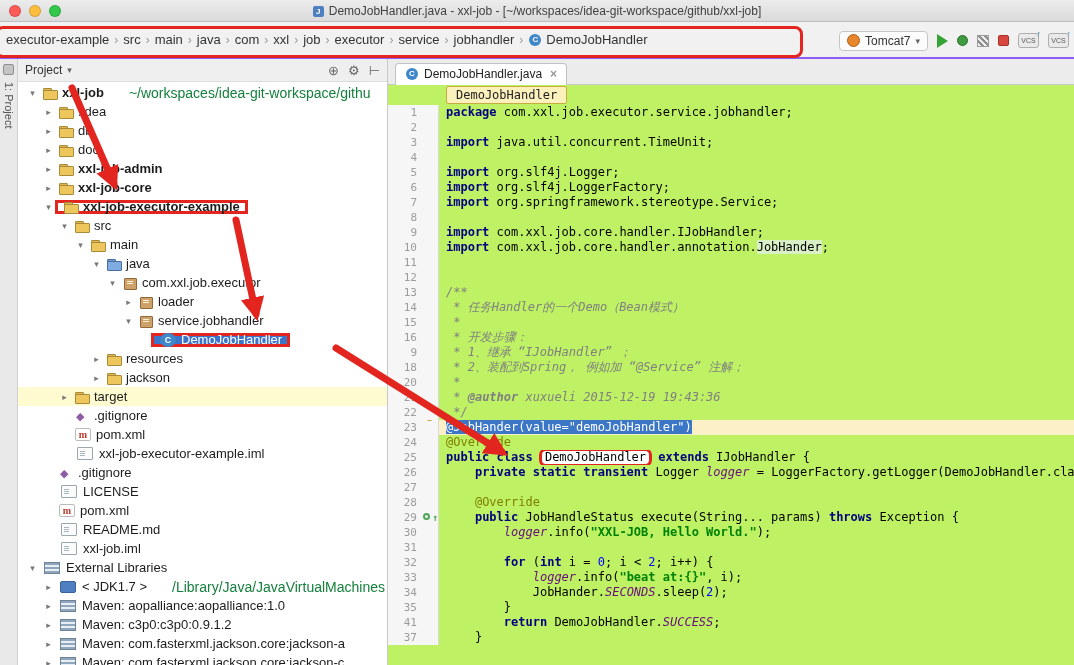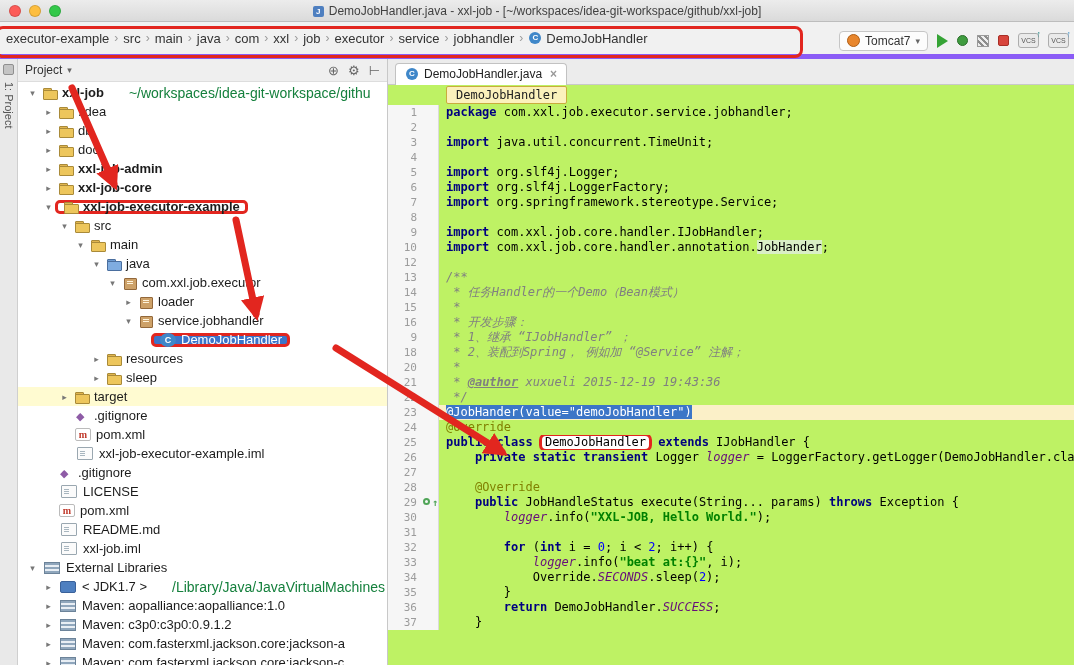--- a/index.html
+++ b/index.html
@@ -9,21 +9,21 @@
   
   .titlebar{height:22px;background:linear-gradient(#ECECEC,#DADADA);border-bottom:1px solid #BDBDBD;position:relative}
   .lights{position:absolute;left:9px;top:5px;display:flex;gap:8px}
   .light{width:12px;height:12px;border-radius:50%;border:1px solid rgba(0,0,0,.15)}
   .l-red{background:#FC5B57}.l-yel{background:#FDBE3F}.l-grn{background:#34C84A}
   .wtitle{height:22px;display:flex;align-items:center;justify-content:center;gap:5px;font-size:12px;color:#404040}
   .ic-j{width:11px;height:11px;background:#4E7FC0;border-radius:2px;position:relative;flex:0 0 11px}
   .ic-j::before{content:"J";position:absolute;left:0;right:0;top:0;text-align:center;font:bold 8px/11px "Liberation Sans",sans-serif;color:#fff}
 
   
-  .navbar{height:37px;background:#F1F1F1;border-bottom:5px solid #8b5cf6;display:flex;align-items:center;position:relative}
+  .navbar{height:37px;background:#F1F1F1;border-bottom:2px solid #8b5cf6;display:flex;align-items:center;position:relative}
   .bc{display:flex;align-items:center;padding-left:2px;font-size:13px;color:#333;white-space:nowrap;overflow:hidden;max-width:800px}
   .bc-item{padding:3px 4px;display:inline-flex;align-items:center;gap:4px}
   .bc-sep{color:#9a9a9a;margin:0 1px;font-size:12px}
   .rtb{position:absolute;right:5px;top:0;height:37px;display:flex;align-items:center;gap:9px}
   .runcfg{display:flex;align-items:center;gap:5px;background:#FCFCFC;border:1px solid #C6C6C6;border-radius:4px;padding:2px 7px;font-size:12px;color:#333}
   .tomcat{width:13px;height:13px;border-radius:50%;background:#E8862D;border:1px solid #B05E14}
   .caret{font-size:9px;color:#666}
   .caret::before{content:"▾"}
   .btn-run{width:0;height:0;border-left:11px solid #35A335;border-top:7px solid transparent;border-bottom:7px solid transparent}
   .btn-debug{width:11px;height:11px;border-radius:50%;background:#3F9C3F;border:1px solid #2B6E2B}
@@ -47,21 +47,21 @@
   .ph-ic1::before{content:"⊕"}
   .ph-ic2::before{content:"⚙"}
   .ph-ic3::before{content:"⊢"}
   .tree{flex:1;overflow:hidden;padding-top:1px}
   .trow{display:flex;align-items:center;height:19px;font-size:13px;color:#1c1c1c;white-space:nowrap}
   .rowhl{background:#FFFBD1}
   .chev{width:13px;flex:0 0 13px;color:#777;font-size:9px;text-align:center}
   .twrap{display:inline-flex;align-items:center;gap:4px;padding:0 3px;height:18px;border-radius:2px}
   .tsel{background:#3B74C9}
   .tsel .tlabel{color:#fff}
-  .redwrap{border:3px solid #E2261F;border-radius:5px;padding:0 5px;height:14px;position:relative;z-index:5}
+  .redwrap{border:3px solid #E2261F;border-radius:0;padding:0 5px;height:14px;position:relative;z-index:5}
   .tlabel.b{font-weight:bold}
   .textra{color:#15803d;margin-left:22px;font-size:14px}
 
   
   .ic{position:relative;width:16px;height:16px;flex:0 0 16px;display:inline-block}
   .ic-folder::before{content:"";position:absolute;left:1px;top:3px;width:7px;height:3px;background:#E0B54F;border:1px solid #A98A39;border-radius:1px 1px 0 0}
   .ic-folder::after{content:"";position:absolute;left:1px;top:5px;width:13px;height:8px;background:#EDC65C;border:1px solid #A98A39;border-radius:1px}
   .ic-folder-blue::before{content:"";position:absolute;left:1px;top:3px;width:7px;height:3px;background:#6D9BD1;border:1px solid #4A6E9E;border-radius:1px 1px 0 0}
   .ic-folder-blue::after{content:"";position:absolute;left:1px;top:5px;width:13px;height:8px;background:#7FACE0;border:1px solid #4A6E9E;border-radius:1px}
   .ic-package::before{content:"";position:absolute;left:2px;top:3px;width:11px;height:10px;background:#CDA168;border:1px solid #93683A;border-radius:1px}
@@ -88,21 +88,21 @@
   .chip{margin-left:58px;background:#FBF1BC;border:1px solid #C9AC3C;border-radius:2px;font:12px/16px "DejaVu Sans Mono",monospace;padding:0 9px;color:#222;height:18px}
   .code{flex:1;font:12px/15px "DejaVu Sans Mono",monospace;color:#000;overflow:hidden}
   .crow{display:flex;height:15px;white-space:pre;overflow:hidden}
   .ln{flex:0 0 34px;text-align:right;padding-right:5px;background:#F6F6F6;color:#9C9C9C;font-size:11px;line-height:15px}
   .gm{flex:0 0 17px;background:#F6F6F6;border-right:1px solid #DADADA;position:relative}
   .ct{flex:1;padding-left:7px}
   .crow.cur .ct{background:#FBF0C8}
   .tk-k{color:#000080;font-weight:bold}
   .tk-str{color:#008000;font-weight:bold}
   .tk-c{color:#808080;font-style:italic}
-  .tk-doc{color:#808080;font-style:italic;font-weight:bold;text-decoration:underline}
+  .tk-doc{color:#808080;font-style:italic;font-weight:bold;}
   .tk-ann{color:#808000}
   .tk-num{color:#0000FF}
   .tk-fld{color:#660E7A;font-style:italic}
   .tk-sel{background:#3C76C7;color:#fff}
   .tk-hl{background:#D9EFC5}
   .tk-red{border:3px solid #E2261F;border-radius:7px;padding:0 3px;margin:-4px -1px;display:inline-block;line-height:13px;position:relative;z-index:5;background:#fff}
   .ovr-ring{position:absolute;left:1px;top:3px;width:7px;height:7px;border:2px solid #4FA457;border-radius:50%}
   .ovr-ar{position:absolute;left:10px;top:0;color:#4FA457;font-size:10px;font-weight:bold}
   .ovr-ar::before{content:"↑"}
   .bulb{position:absolute;left:3px;top:-8px;width:9px;height:9px;background:#F5C33B;border:1px solid #B88A1C;border-radius:50%;z-index:6}
@@ -314,21 +314,21 @@
             <span class="chev">▸</span>
             <span class="twrap">
               <span class="ic ic-folder"></span>
               <span class="tlabel">resources</span>
             </span>
           </div>
           <div class="trow" style="padding-left: 72px;">
             <span class="chev">▸</span>
             <span class="twrap">
               <span class="ic ic-folder"></span>
-              <span class="tlabel">sleep</span>
+              <span class="tlabel">jackson</span>
             </span>
           </div>
           <div class="trow rowhl" style="padding-left: 40px;">
             <span class="chev">▸</span>
             <span class="twrap">
               <span class="ic ic-folder"></span>
               <span class="tlabel">target</span>
             </span>
           </div>
           <div class="trow" style="padding-left: 40px;">
@@ -448,20 +448,21 @@
           <div class="crow"><span class="ln">1</span><span class="gm"></span><span class="ct"><span class="tk-k">package </span><span class="tk-p">com.xxl.job.executor.service.jobhandler;</span></span></div>
           <div class="crow"><span class="ln">2</span><span class="gm"></span><span class="ct"></span></div>
           <div class="crow"><span class="ln">3</span><span class="gm"></span><span class="ct"><span class="tk-k">import </span><span class="tk-p">java.util.concurrent.TimeUnit;</span></span></div>
           <div class="crow"><span class="ln">4</span><span class="gm"></span><span class="ct"></span></div>
           <div class="crow"><span class="ln">5</span><span class="gm"></span><span class="ct"><span class="tk-k">import </span><span class="tk-p">org.slf4j.Logger;</span></span></div>
           <div class="crow"><span class="ln">6</span><span class="gm"></span><span class="ct"><span class="tk-k">import </span><span class="tk-p">org.slf4j.LoggerFactory;</span></span></div>
           <div class="crow"><span class="ln">7</span><span class="gm"></span><span class="ct"><span class="tk-k">import </span><span class="tk-p">org.springframework.stereotype.Service;</span></span></div>
           <div class="crow"><span class="ln">8</span><span class="gm"></span><span class="ct"></span></div>
           <div class="crow"><span class="ln">9</span><span class="gm"></span><span class="ct"><span class="tk-k">import </span><span class="tk-p">com.xxl.job.core.handler.IJobHandler;</span></span></div>
           <div class="crow"><span class="ln">10</span><span class="gm"></span><span class="ct"><span class="tk-k">import </span><span class="tk-p">com.xxl.job.core.handler.annotation.</span><span class="tk-hl">JobHander</span><span class="tk-p">;</span></span></div>
+          <div class="crow"><span class="ln">11</span><span class="gm"></span><span class="ct"></span></div>
           <div class="crow"><span class="ln">12</span><span class="gm"></span><span class="ct"></span></div>
           <div class="crow"><span class="ln">13</span><span class="gm"></span><span class="ct"><span class="tk-c">/**</span></span></div>
           <div class="crow"><span class="ln">14</span><span class="gm"></span><span class="ct"><span class="tk-c"> * 任务Handler的一个Demo（Bean模式）</span></span></div>
           <div class="crow"><span class="ln">15</span><span class="gm"></span><span class="ct"><span class="tk-c"> *</span></span></div>
           <div class="crow"><span class="ln">16</span><span class="gm"></span><span class="ct"><span class="tk-c"> * 开发步骤：</span></span></div>
           <div class="crow"><span class="ln">9</span><span class="gm"></span><span class="ct"><span class="tk-c"> * 1、继承 “IJobHandler” ；</span></span></div>
           <div class="crow"><span class="ln">18</span><span class="gm"></span><span class="ct"><span class="tk-c"> * 2、装配到Spring， 例如加 “@Service” 注解；</span></span></div>
           <div class="crow"><span class="ln">20</span><span class="gm"></span><span class="ct"><span class="tk-c"> *</span></span></div>
           <div class="crow"><span class="ln">21</span><span class="gm"></span><span class="ct"><span class="tk-c"> * </span><span class="tk-doc">@author</span><span class="tk-c"> xuxueli 2015-12-19 19:43:36</span></span></div>
           <div class="crow"><span class="ln">22</span><span class="gm"></span><span class="ct"><span class="tk-c"> */</span></span></div>
@@ -469,23 +470,23 @@
           <div class="crow"><span class="ln">24</span><span class="gm"></span><span class="ct"><span class="tk-ann">@Override</span></span></div>
           <div class="crow"><span class="ln">25</span><span class="gm"></span><span class="ct"><span class="tk-k">public class </span><span class="tk-red">DemoJobHandler</span><span class="tk-p"> </span><span class="tk-k">extends</span><span class="tk-p"> IJobHandler {</span></span></div>
           <div class="crow"><span class="ln">26</span><span class="gm"></span><span class="ct"><span class="tk-p">    </span><span class="tk-k">private static transient </span><span class="tk-p">Logger </span><span class="tk-fld">logger</span><span class="tk-p"> = LoggerFactory.getLogger(DemoJobHandler.class);</span></span></div>
           <div class="crow"><span class="ln">27</span><span class="gm"></span><span class="ct"></span></div>
           <div class="crow"><span class="ln">28</span><span class="gm"></span><span class="ct"><span class="tk-p">    </span><span class="tk-ann">@Override</span></span></div>
           <div class="crow"><span class="ln">29</span><span class="gm"><span class="ovr-ring"></span><span class="ovr-ar"></span></span><span class="ct"><span class="tk-p">    </span><span class="tk-k">public </span><span class="tk-p">JobHandleStatus execute(String... params) </span><span class="tk-k">throws </span><span class="tk-p">Exception {</span></span></div>
           <div class="crow"><span class="ln">30</span><span class="gm"></span><span class="ct"><span class="tk-p">        </span><span class="tk-fld">logger</span><span class="tk-p">.info(</span><span class="tk-str">"XXL-JOB, Hello World."</span><span class="tk-p">);</span></span></div>
           <div class="crow"><span class="ln">31</span><span class="gm"></span><span class="ct"></span></div>
           <div class="crow"><span class="ln">32</span><span class="gm"></span><span class="ct"><span class="tk-p">        </span><span class="tk-k">for </span><span class="tk-p">(</span><span class="tk-k">int </span><span class="tk-p">i = </span><span class="tk-num">0</span><span class="tk-p">; i &lt; </span><span class="tk-num">2</span><span class="tk-p">; i++) {</span></span></div>
           <div class="crow"><span class="ln">33</span><span class="gm"></span><span class="ct"><span class="tk-p">            </span><span class="tk-fld">logger</span><span class="tk-p">.info(</span><span class="tk-str">"beat at:{}"</span><span class="tk-p">, i);</span></span></div>
-          <div class="crow"><span class="ln">34</span><span class="gm"></span><span class="ct"><span class="tk-p">            Override.</span><span class="tk-fld">SECONDS</span><span class="tk-p">.sleep(</span><span class="tk-num">2</span><span class="tk-p">);</span></span></div>
+          <div class="crow"><span class="ln">34</span><span class="gm"></span><span class="ct"><span class="tk-p">            JobHander.</span><span class="tk-fld">SECONDS</span><span class="tk-p">.sleep(</span><span class="tk-num">2</span><span class="tk-p">);</span></span></div>
           <div class="crow"><span class="ln">35</span><span class="gm"></span><span class="ct"><span class="tk-p">        }</span></span></div>
-          <div class="crow"><span class="ln">36</span><span class="gm"></span><span class="ct"><span class="tk-p">        </span><span class="tk-k">return </span><span class="tk-p">DemoJobHandler.</span><span class="tk-fld">SUCCESS</span><span class="tk-p">;</span></span></div>
+          <div class="crow"><span class="ln">41</span><span class="gm"></span><span class="ct"><span class="tk-p">        </span><span class="tk-k">return </span><span class="tk-p">DemoJobHandler.</span><span class="tk-fld">SUCCESS</span><span class="tk-p">;</span></span></div>
           <div class="crow"><span class="ln">37</span><span class="gm"></span><span class="ct"><span class="tk-p">    }</span></span></div>
         </div>
     </div>
 
   </div>
 
   <div class="red-box" id="box-bc"></div>
   <svg id="arrows" xmlns="http://www.w3.org/2000/svg">
     <defs>
       <marker id="ah" viewBox="0 0 10 10" refX="7" refY="5" markerWidth="3.4" markerHeight="3.4" orient="auto">

